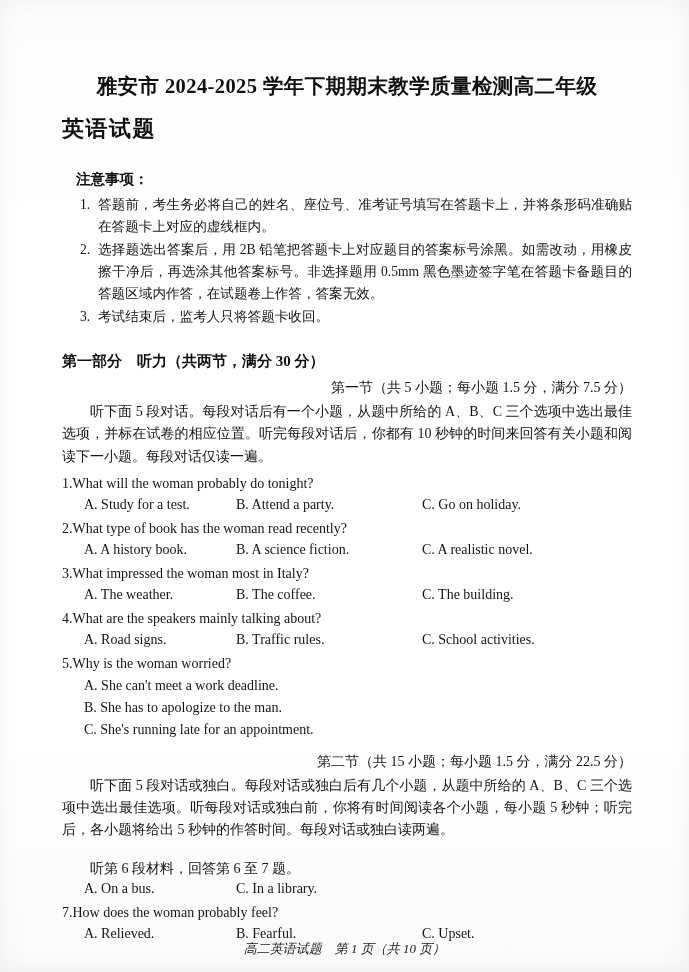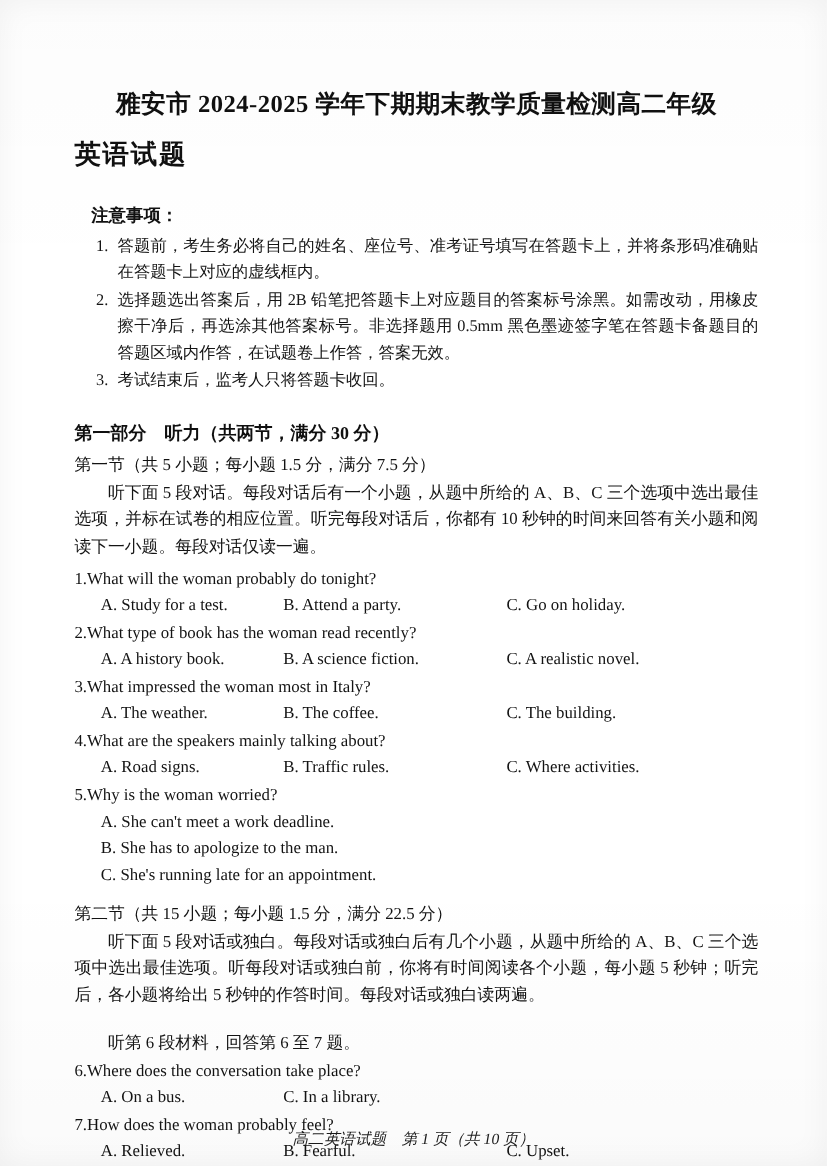--- a/index.html
+++ b/index.html
@@ -81,20 +81,21 @@
   .section-head {
     margin-top: 24px;
     font-size: 15px;
     font-weight: bold;
     color: #0f0f0f;
   }
   .part-head {
     margin-top: 8px;
     font-size: 14px;
     color: #121212;
+    text-align: right;
   }
   .para {
     margin-top: 4px;
     font-size: 14px;
     line-height: 1.6;
     text-align: justify;
     text-justify: inter-ideograph;
     text-indent: 2em;
     color: #141414;
   }
@@ -195,35 +196,34 @@
     <div class="opts">
       <span class="opt a">A. The weather.</span>
       <span class="opt b">B. The coffee.</span>
       <span class="opt c">C. The building.</span>
     </div>
 
     <div class="q"><span>4.</span><span>What are the speakers mainly talking about?</span></div>
     <div class="opts">
       <span class="opt a">A. Road signs.</span>
       <span class="opt b">B. Traffic rules.</span>
-      <span class="opt c">C. Where activities.</span>
+      <span class="opt c">C. School activities.</span>
     </div>
 
     <div class="q"><span>5.</span><span>Why is the woman worried?</span></div>
     <div class="opts-stack">
       <div>A. She can't meet a work deadline.</div>
       <div>B. She has to apologize to the man.</div>
       <div>C. She's running late for an appointment.</div>
     </div>
 
     <div class="part-head" style="margin-top:12px;">第二节（共 15 小题；每小题 1.5 分，满分 22.5 分）</div>
     <div class="para">听下面 5 段对话或独白。每段对话或独白后有几个小题，从题中所给的 A、B、C 三个选项中选出最佳选项。听每段对话或独白前，你将有时间阅读各个小题，每小题 5 秒钟；听完后，各小题将给出 5 秒钟的作答时间。每段对话或独白读两遍。</div>
     <div class="sub-note">听第 6 段材料，回答第 6 至 7 题。</div>
 
-    <div class="q"><span>6.</span><span>Where does the conversation take place?</span></div>
     <div class="opts">
       <span class="opt a">A. On a bus.</span>
       <span class="opt c">C. In a library.</span>
     </div>
 
     <div class="q"><span>7.</span><span>How does the woman probably feel?</span></div>
     <div class="opts">
       <span class="opt a">A. Relieved.</span>
       <span class="opt b">B. Fearful.</span>
       <span class="opt c">C. Upset.</span>

